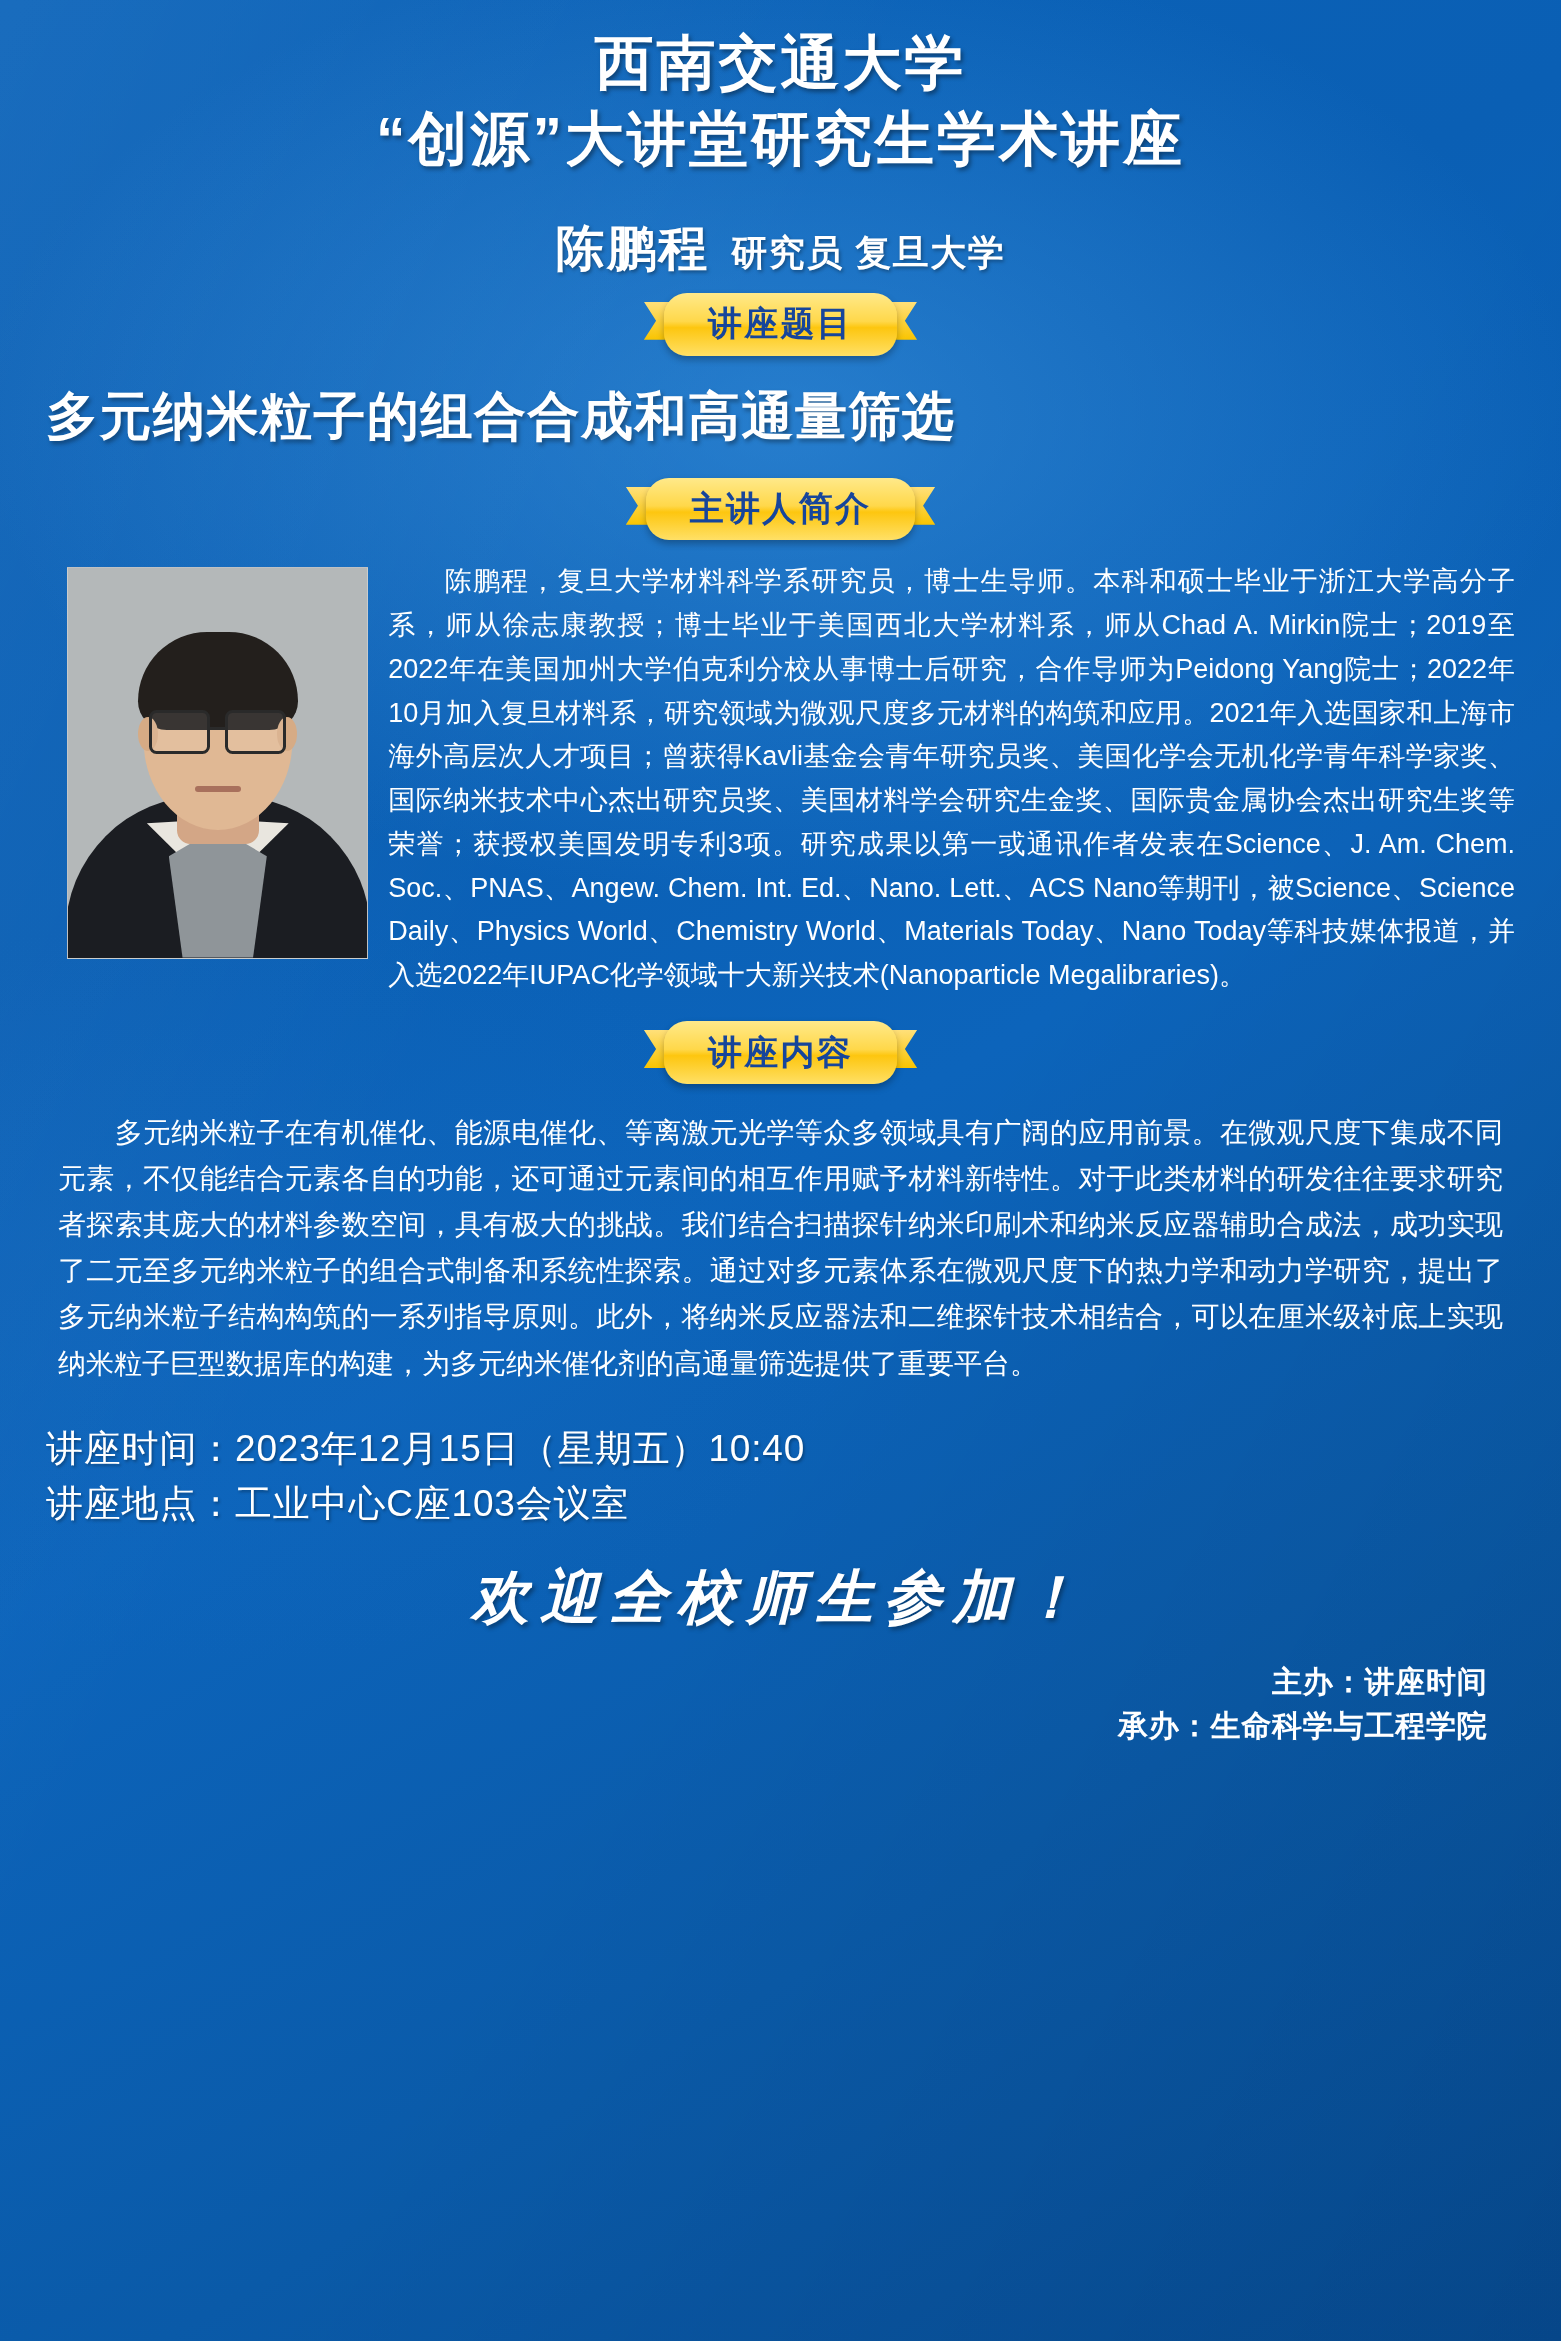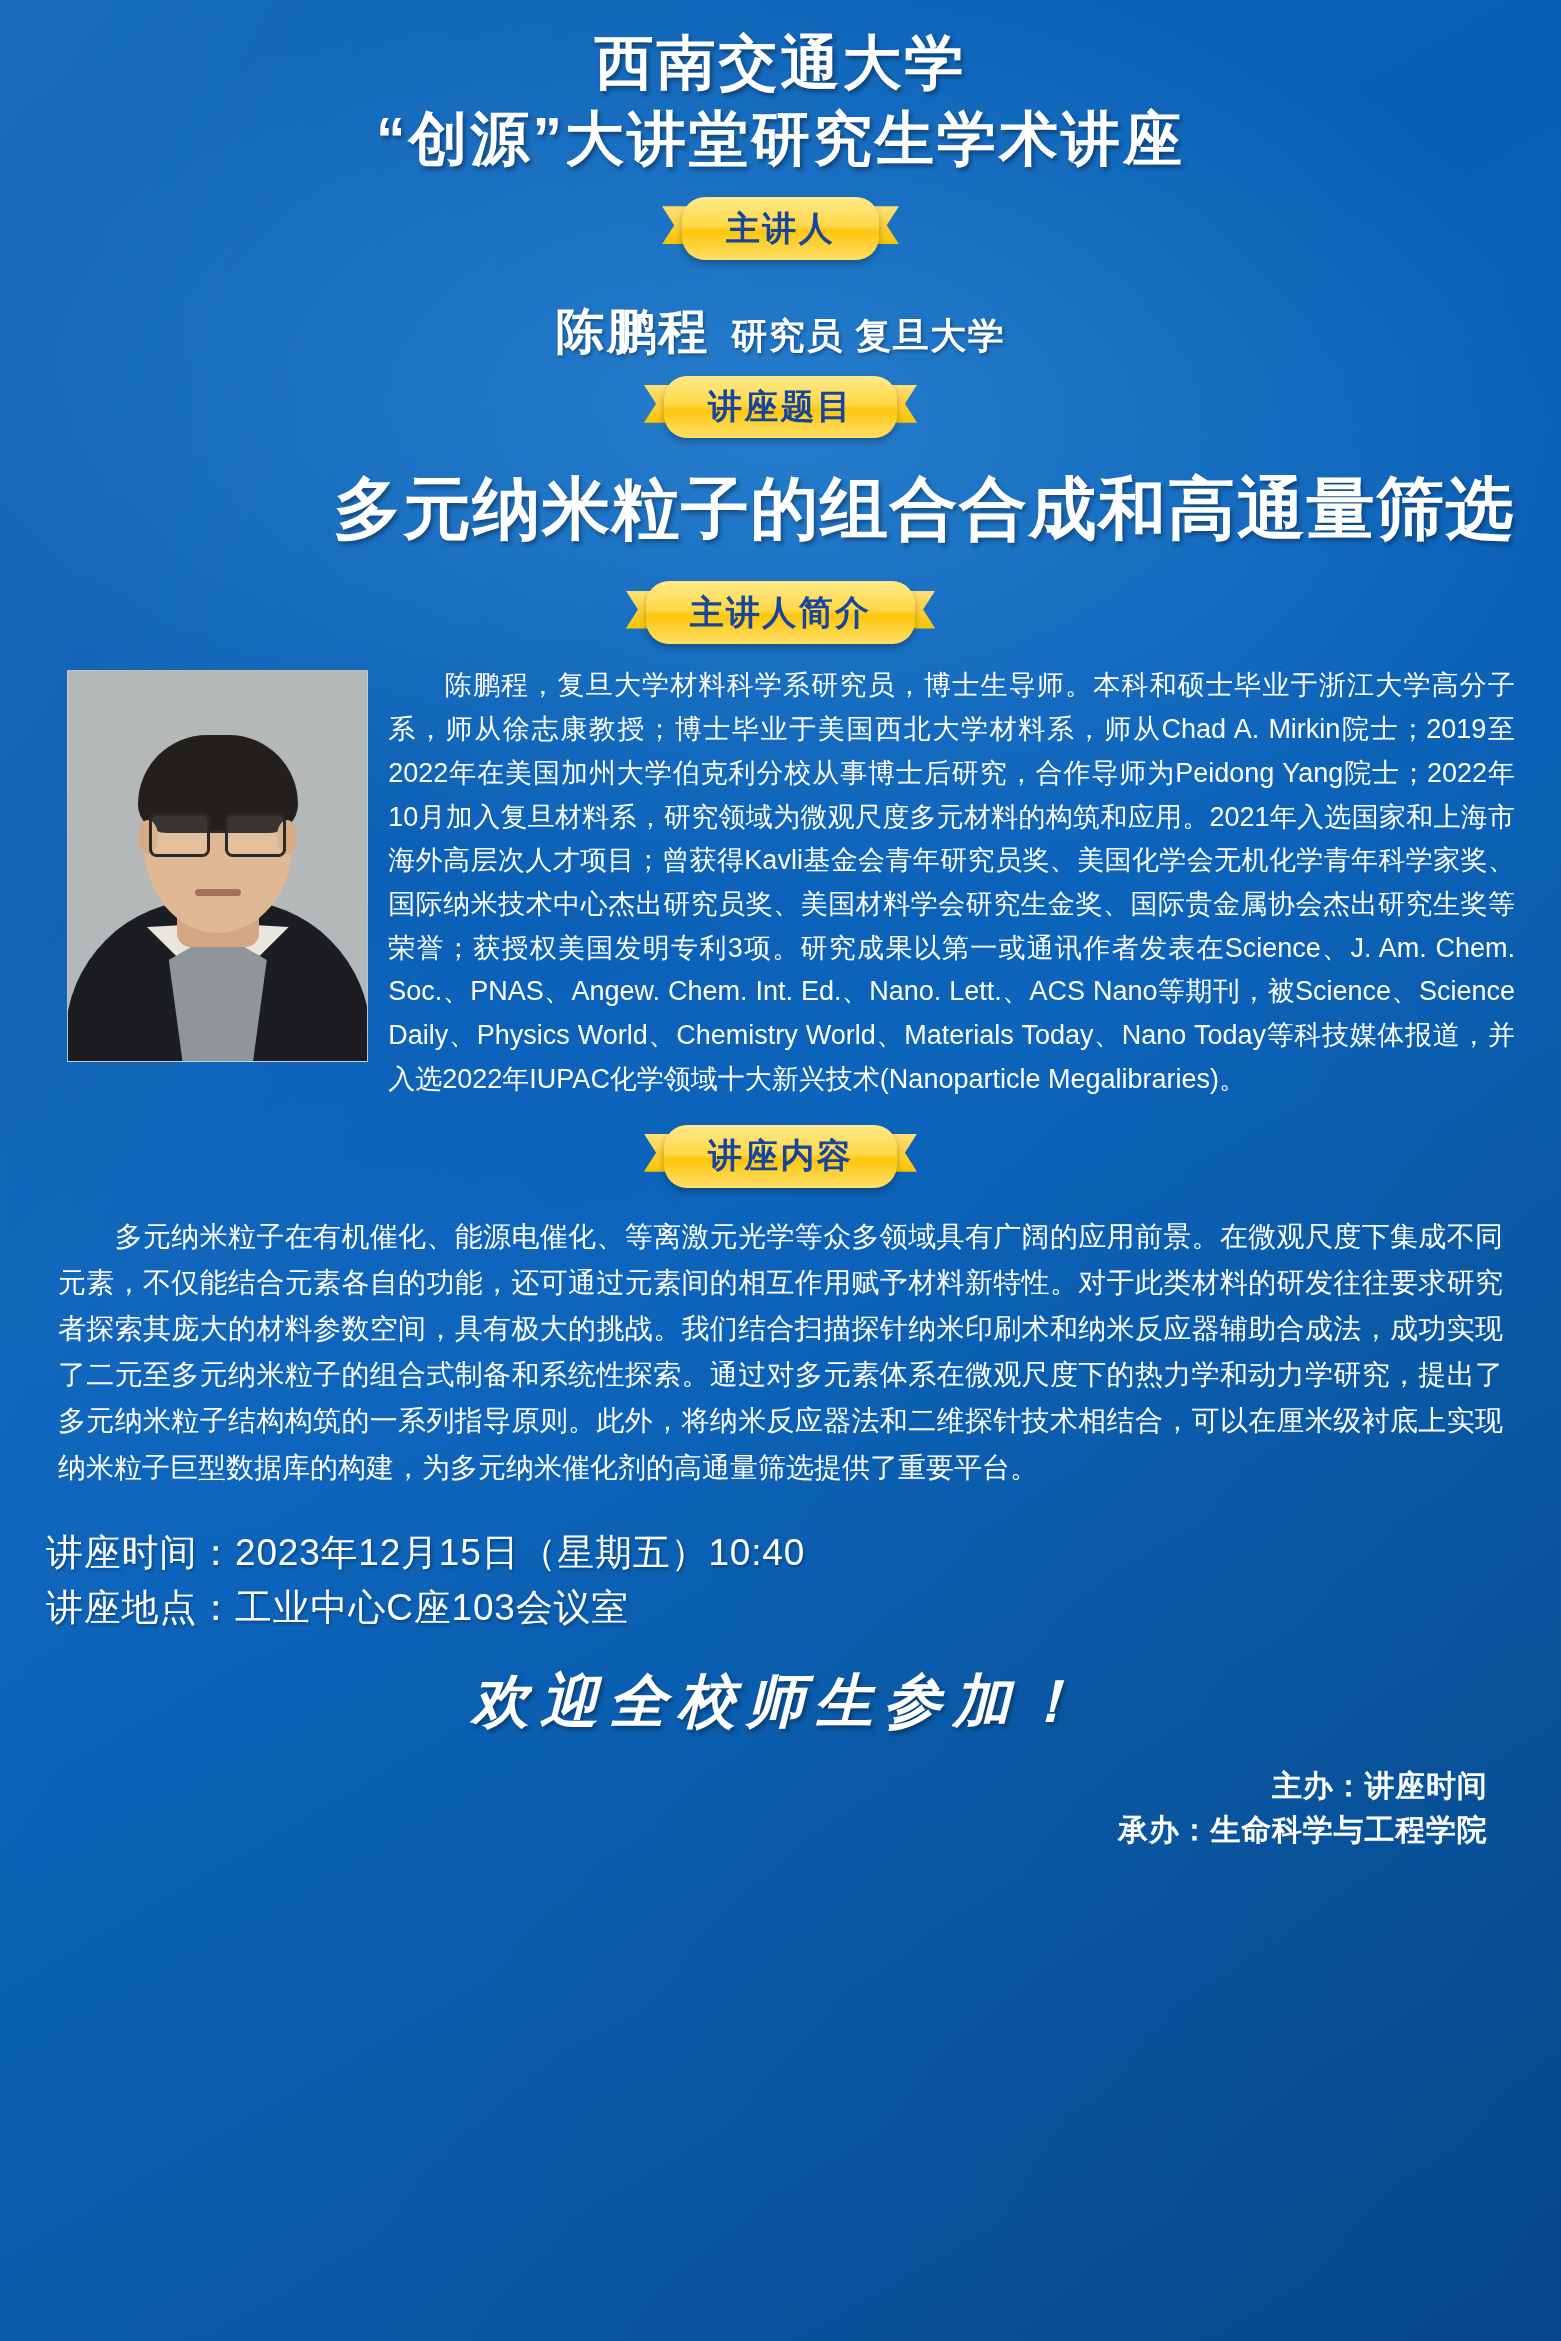--- a/index.html
+++ b/index.html
@@ -102,22 +102,22 @@
   }
   .speaker-meta {
     font-size: 36px;
     font-weight: bold;
     letter-spacing: 1.5px;
     margin-left: 18.3px;
     text-shadow: 1.5px 2.3px 3.8px rgba(0,0,0,0.35);
   }
 
   .lecture-title {
-    text-align: right;
-    font-size: 68px;
+    text-align: left;
+    font-size: 52px;
     font-weight: bold;
     letter-spacing: 1.5px;
     margin: 26px 0 26px 0;
     text-shadow: 2.3px 3px 4.6px rgba(0,0,0,0.35);
     position: relative;
     z-index: 2;
   }
 
   .section-gap-top { margin-top: 20px; }
 
@@ -266,23 +266,20 @@
 </head>
 <body>
 
 <div class="poster">
 
   <div class="title-block">
     <div class="title-line">西南交通大学</div>
     <div class="title-line">“创源”大讲堂研究生学术讲座</div>
   </div>
 
-  <div class="ribbon-wrap section-gap-top">
-    <span class="ribbon">主讲人</span>
-  </div>
 
   <div class="speaker-line">
     <span class="speaker-name">陈鹏程</span>
     <span class="speaker-meta">研究员  复旦大学</span>
   </div>
 
   <div class="ribbon-wrap">
     <span class="ribbon">讲座题目</span>
   </div>
 

